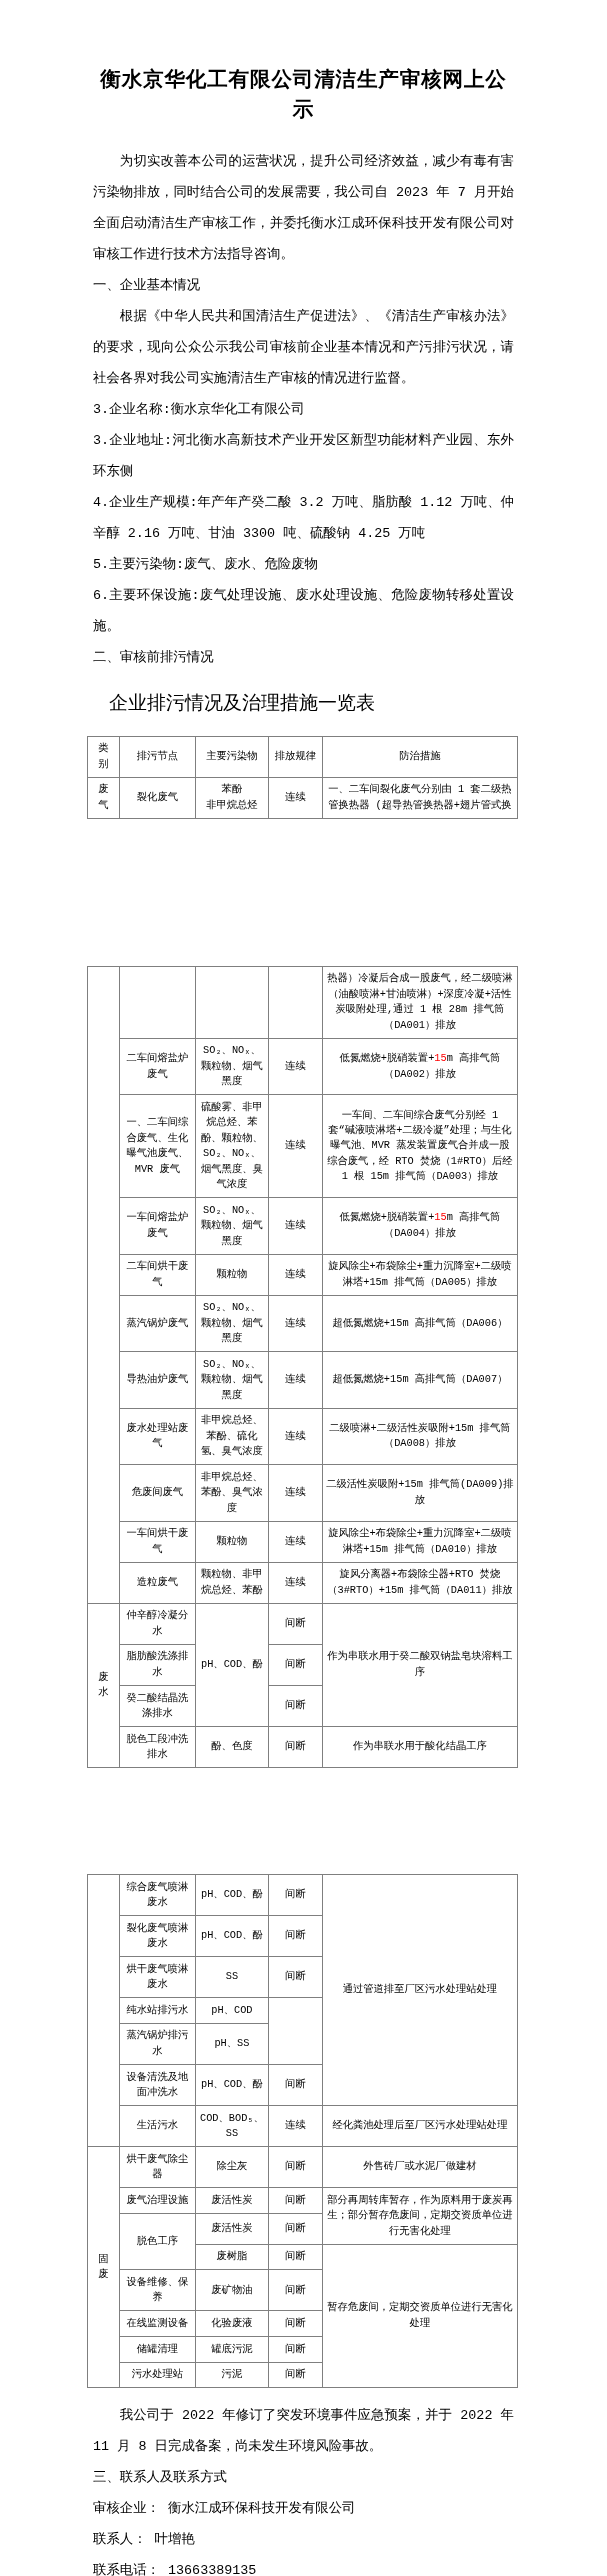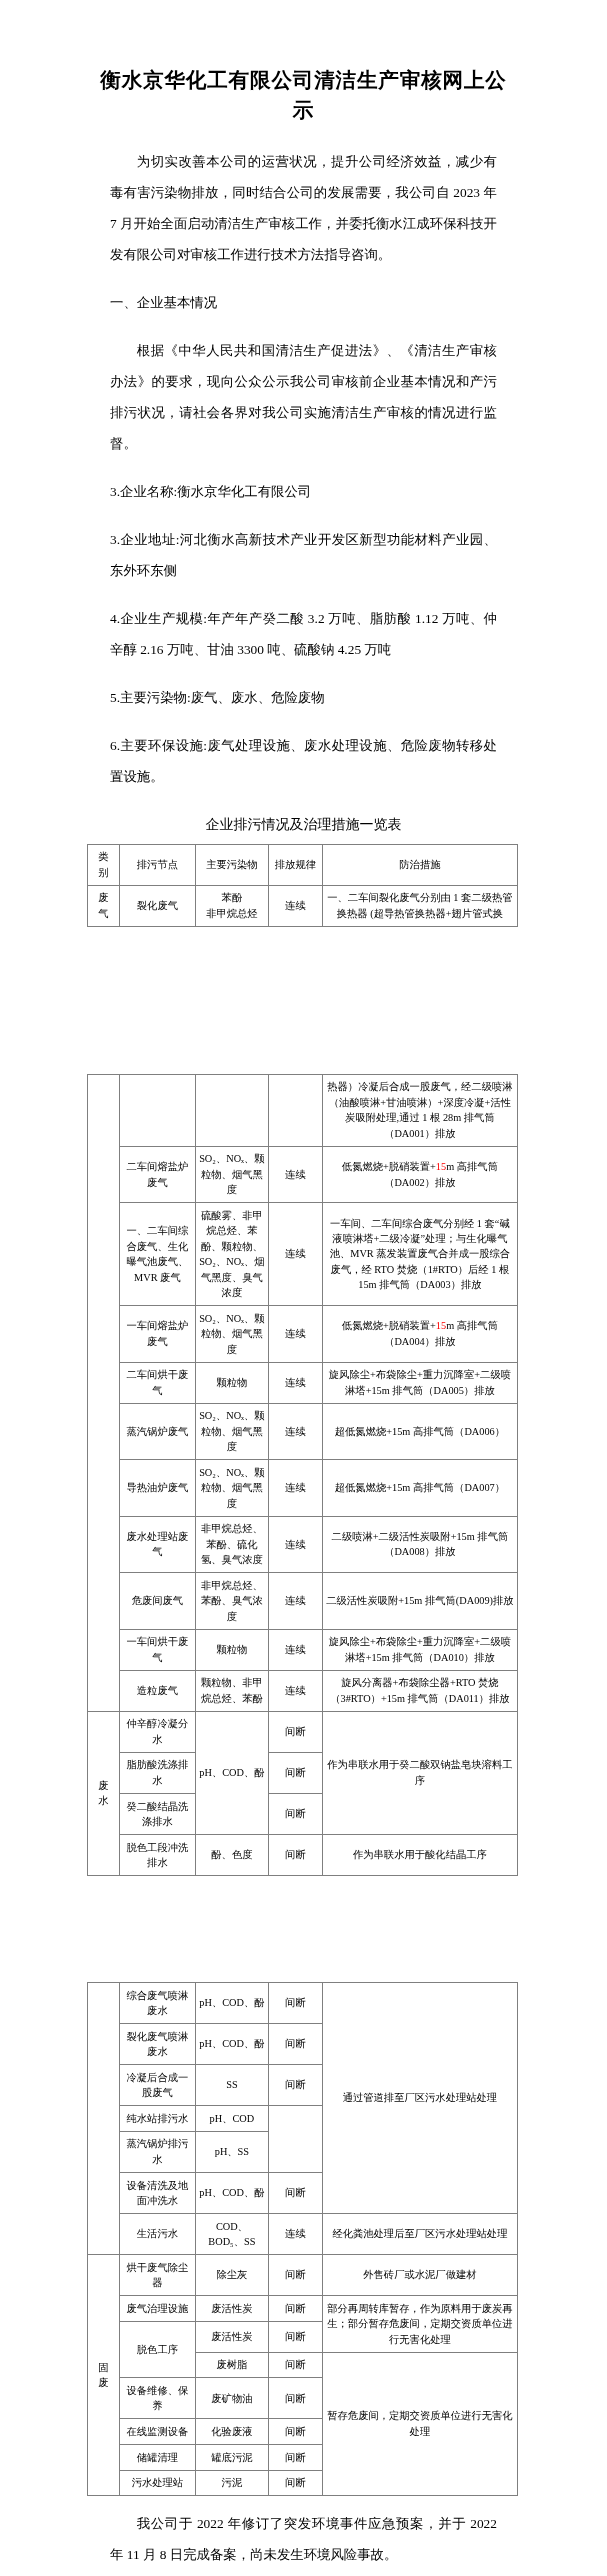--- a/index.html
+++ b/index.html
@@ -1,30 +1,30 @@
 <!DOCTYPE html>
 <html style="font-size:12.2px"><head>
 <meta charset="utf-8">
 <style>
   html,body{margin:0;padding:0;background:#ffffff;}
   .doc{
     position:relative;
     width:607px;height:2576px;
     background:#ffffff;color:#000;
-    font-family:Liberation Serif, serif;
+    font-family:Liberation Mono, monospace;
     overflow:hidden;
   }
   .content{padding:66px 93px 0 93px;}
   .title{
     font-size:20.6px;font-weight:bold;text-align:center;
     margin:0 0 20px 0;line-height:1.45;letter-spacing:0.8px;
   }
-  .para{font-size:13.4px;line-height:31px;margin:17px;text-align:justify;}
+  .para{font-size:13.4px;line-height:31px;margin:0;text-align:justify;}
   .indent{text-indent:2em;}
-  .caption{font-size:14px;line-height:31px;text-align:center;margin:4px;}
+  .caption{font-size:19px;line-height:31px;text-align:left;margin:16px;}
   table{border-collapse:collapse;width:430px;margin-left:-6.1px;table-layout:fixed;}
   col.c-cat{width:32px;}
   col.c-node{width:76px;}
   col.c-pol{width:73px;}
   col.c-rule{width:54px;}
   col.c-measure{width:195px;}
   th,td{
     border:0.8px solid #7f7f7f;
     font-size:10.3px;font-weight:normal;line-height:1.5;
     text-align:center;vertical-align:middle;
@@ -48,20 +48,21 @@
     <p class="para indent">为切实改善本公司的运营状况，提升公司经济效益，减少有毒有害污染物排放，同时结合公司的发展需要，我公司自 2023 年 7 月开始全面启动清洁生产审核工作，并委托衡水江成环保科技开发有限公司对审核工作进行技术方法指导咨询。</p>
     <p class="para">一、企业基本情况</p>
 
     <p class="para indent">根据《中华人民共和国清洁生产促进法》、《清洁生产审核办法》的要求，现向公众公示我公司审核前企业基本情况和产污排污状况，请社会各界对我公司实施清洁生产审核的情况进行监督。</p>
     <p class="para">3.企业名称:衡水京华化工有限公司</p>
     <p class="para">3.企业地址:河北衡水高新技术产业开发区新型功能材料产业园、东外环东侧</p>
     <p class="para">4.企业生产规模:年产年产癸二酸 3.2 万吨、脂肪酸 1.12 万吨、仲辛醇 2.16 万吨、甘油 3300 吨、硫酸钠 4.25 万吨</p>
     <p class="para">5.主要污染物:废气、废水、危险废物</p>
     <p class="para">6.主要环保设施:废气处理设施、废水处理设施、危险废物转移处置设施。</p>
 
+    <p class="para">二、审核前排污情况</p>
     <p class="caption">企业排污情况及治理措施一览表</p>
 
     <table>
       <colgroup>
           <col class="c-cat">
           <col class="c-node">
           <col class="c-pol">
           <col class="c-rule">
           <col class="c-measure">
         </colgroup>
@@ -206,21 +207,21 @@
         <td>pH、COD、酚</td>
         <td>间断</td>
         <td rowspan="6">通过管道排至厂区污水处理站处理</td>
       </tr>
       <tr>
         <td>裂化废气喷淋废水</td>
         <td>pH、COD、酚</td>
         <td>间断</td>
       </tr>
       <tr>
-        <td>冷凝后合成一股废气</td>
+        <td>烘干废气喷淋废水</td>
         <td>SS</td>
         <td>间断</td>
       </tr>
       <tr>
         <td>纯水站排污水</td>
         <td>pH、COD</td>
         <td rowspan="2"></td>
       </tr>
       <tr>
         <td>蒸汽锅炉排污水</td>

